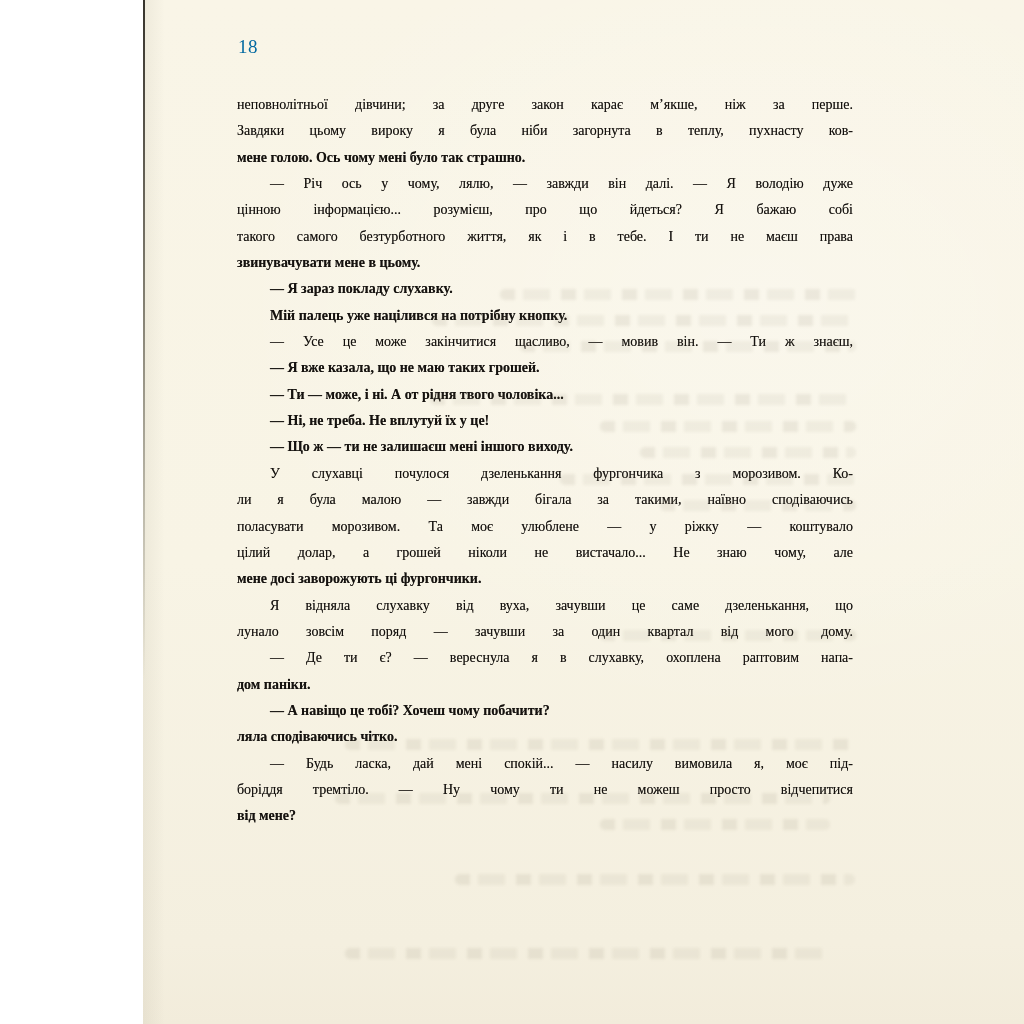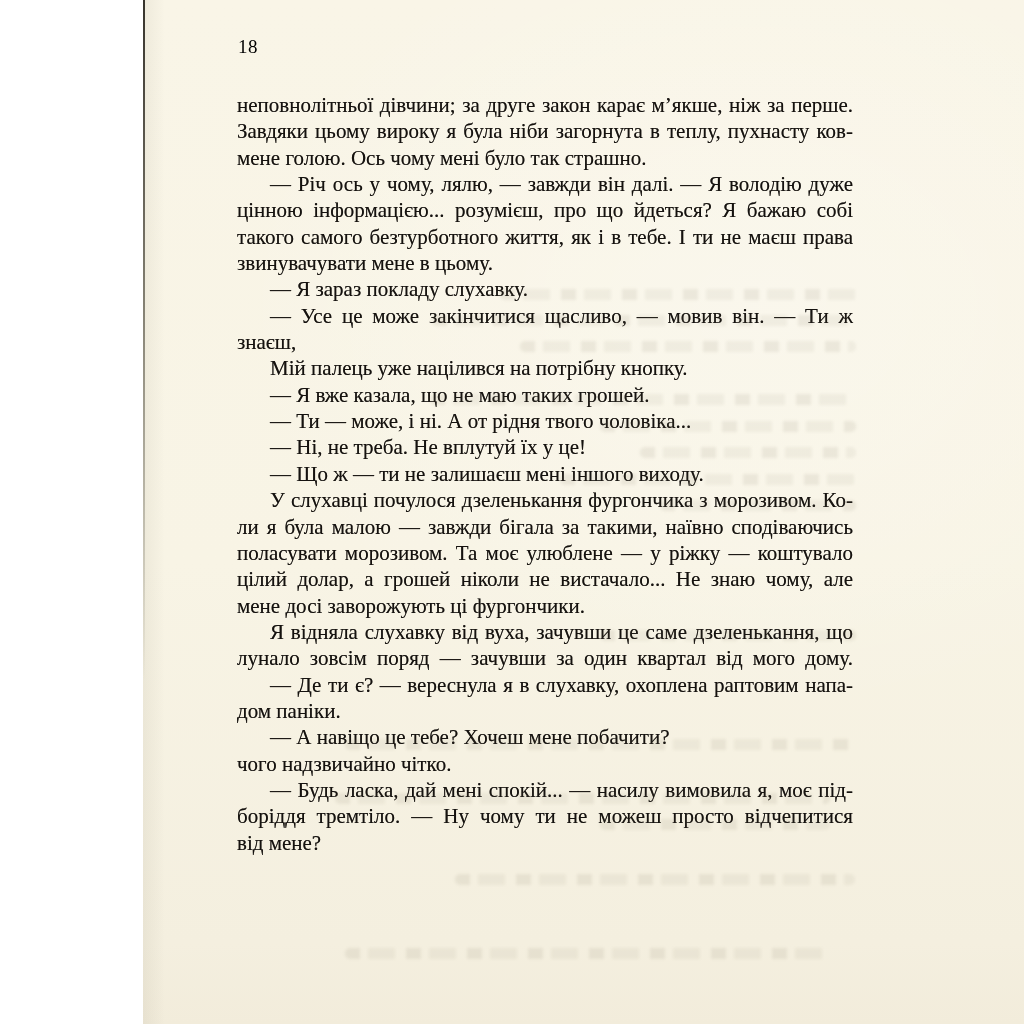--- a/index.html
+++ b/index.html
@@ -16,29 +16,29 @@
       linear-gradient(90deg, rgba(88,80,55,.07), rgba(0,0,0,0) 22px),
       linear-gradient(180deg, #f9f5e7 0%, #f8f4e5 55%, #f4efdf 92%, #f2ecdb 100%);
   }
   
   .page-edge{
     position:absolute;left:143px;top:0;width:2px;height:680px;
     background:linear-gradient(180deg, rgba(35,32,25,.9) 0%, rgba(45,42,30,.55) 45%, rgba(60,55,35,0) 100%);
   }
   .page-number{
     position:absolute;left:238px;top:36px;
-    font-size:19px;color:#000000;letter-spacing:.5px;
+    font-size:19px;color:#0369a1;letter-spacing:.5px;
   }
   .text-block{
     position:absolute;left:237px;top:92px;width:616px;
-    font-size:21px;line-height:26.35px;color:#15120f;
+    font-size:14px;line-height:26.35px;color:#15120f;
     text-shadow:0 0 .5px rgba(21,18,15,.55);
   }
   .line{text-align:justify;text-align-last:justify;white-space:normal;}
-  .line.last{text-align-last:left;}
+  .line.last{text-align-last:left;font-weight:bold;}
   .line.indent{text-indent:33px;}
   
   .bleed{
     position:absolute;height:11px;border-radius:5px;
     filter:blur(1.7px);opacity:.5;pointer-events:none;
     background:repeating-linear-gradient(90deg,
       rgba(122,114,90,.22) 0px, rgba(122,114,90,.22) 15px,
       rgba(122,114,90,0) 15px, rgba(122,114,90,0) 23px,
       rgba(122,114,90,.15) 23px, rgba(122,114,90,.15) 50px,
       rgba(122,114,90,0) 50px, rgba(122,114,90,0) 61px);
@@ -54,37 +54,37 @@
 
 <div class="text-block">
     <div class="line">неповнолітньої дівчини; за друге закон карає м’якше, ніж за перше.</div>
     <div class="line">Завдяки цьому вироку я була ніби загорнута в теплу, пухнасту ков-</div>
     <div class="line last">мене голою. Ось чому мені було так страшно.</div>
     <div class="line indent">— Річ ось у чому, лялю, — завжди він далі. — Я володію дуже</div>
     <div class="line">цінною інформацією... розумієш, про що йдеться? Я бажаю собі</div>
     <div class="line">такого самого безтурботного життя, як і в тебе. І ти не маєш права</div>
     <div class="line last">звинувачувати мене в цьому.</div>
     <div class="line indent last">— Я зараз покладу слухавку.</div>
+    <div class="line indent last">Мій палець уже націлився на потрібну кнопку.</div>
     <div class="line indent">— Усе це може закінчитися щасливо, — мовив він. — Ти ж знаєш,</div>
-    <div class="line indent last">Мій палець уже націлився на потрібну кнопку.</div>
     <div class="line indent last">— Я вже казала, що не маю таких грошей.</div>
     <div class="line indent last">— Ти — може, і ні. А от рідня твого чоловіка...</div>
     <div class="line indent last">— Ні, не треба. Не вплутуй їх у це!</div>
     <div class="line indent last">— Що ж — ти не залишаєш мені іншого виходу.</div>
     <div class="line indent">У слухавці почулося дзеленькання фургончика з морозивом. Ко-</div>
     <div class="line">ли я була малою — завжди бігала за такими, наївно сподіваючись</div>
     <div class="line">поласувати морозивом. Та моє улюблене — у ріжку — коштувало</div>
     <div class="line">цілий долар, а грошей ніколи не вистачало... Не знаю чому, але</div>
     <div class="line last">мене досі заворожують ці фургончики.</div>
     <div class="line indent">Я відняла слухавку від вуха, зачувши це саме дзеленькання, що</div>
     <div class="line">лунало зовсім поряд — зачувши за один квартал від мого дому.</div>
     <div class="line indent">— Де ти є? — вереснула я в слухавку, охоплена раптовим напа-</div>
     <div class="line last">дом паніки.</div>
-    <div class="line indent last">— А навіщо це тебе? Хочеш мене побачити?</div>
-    <div class="line last">чого надзвичайно чітко.</div>
+    <div class="line indent last">— А навіщо це тобі? Хочеш чому побачити?</div>
+    <div class="line last">ляла сподіваючись чітко.</div>
     <div class="line indent">— Будь ласка, дай мені спокій... — насилу вимовила я, моє під-</div>
     <div class="line">боріддя тремтіло. — Ну чому ти не можеш просто відчепитися</div>
     <div class="line last">від мене?</div>
   </div>
 
 <div class="bleed" style="left:500px;top:289px;width:358px;"></div>
 <div class="bleed" style="left:432px;top:315px;width:424px;"></div>
 <div class="bleed" style="left:520px;top:341px;width:336px;"></div>
 <div class="bleed" style="left:430px;top:394px;width:426px;"></div>
 <div class="bleed" style="left:600px;top:421px;width:256px;"></div>

